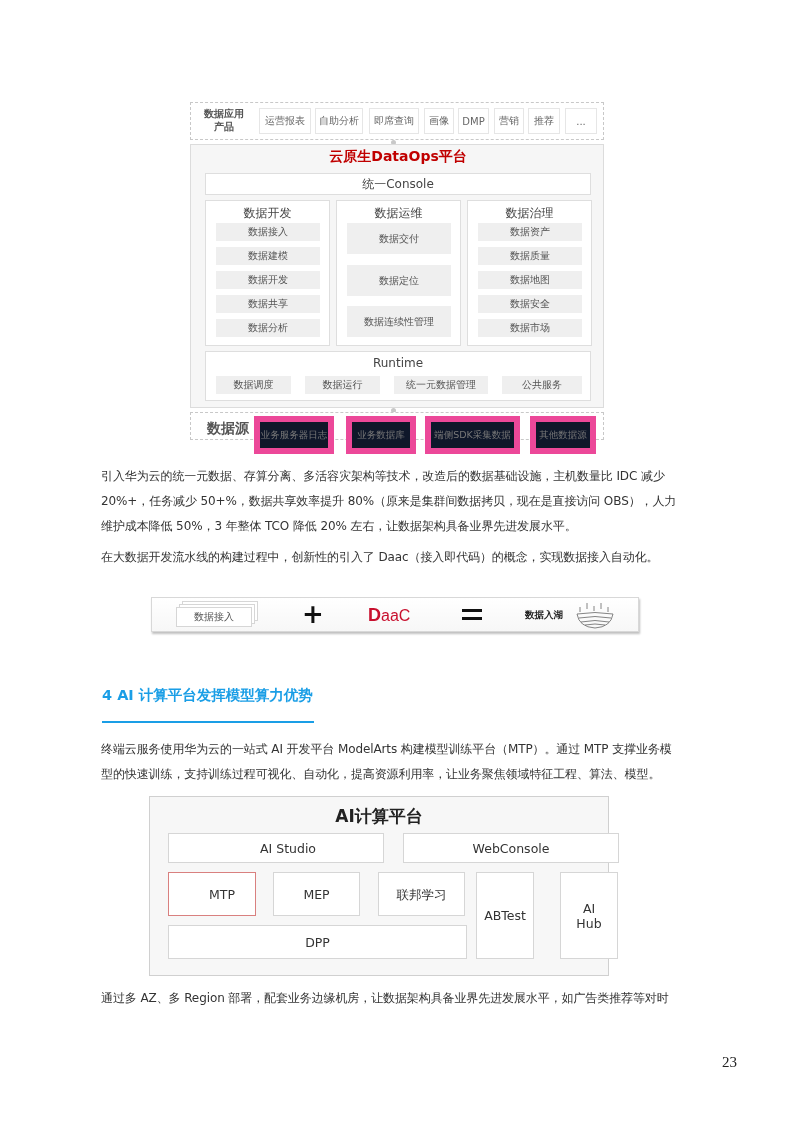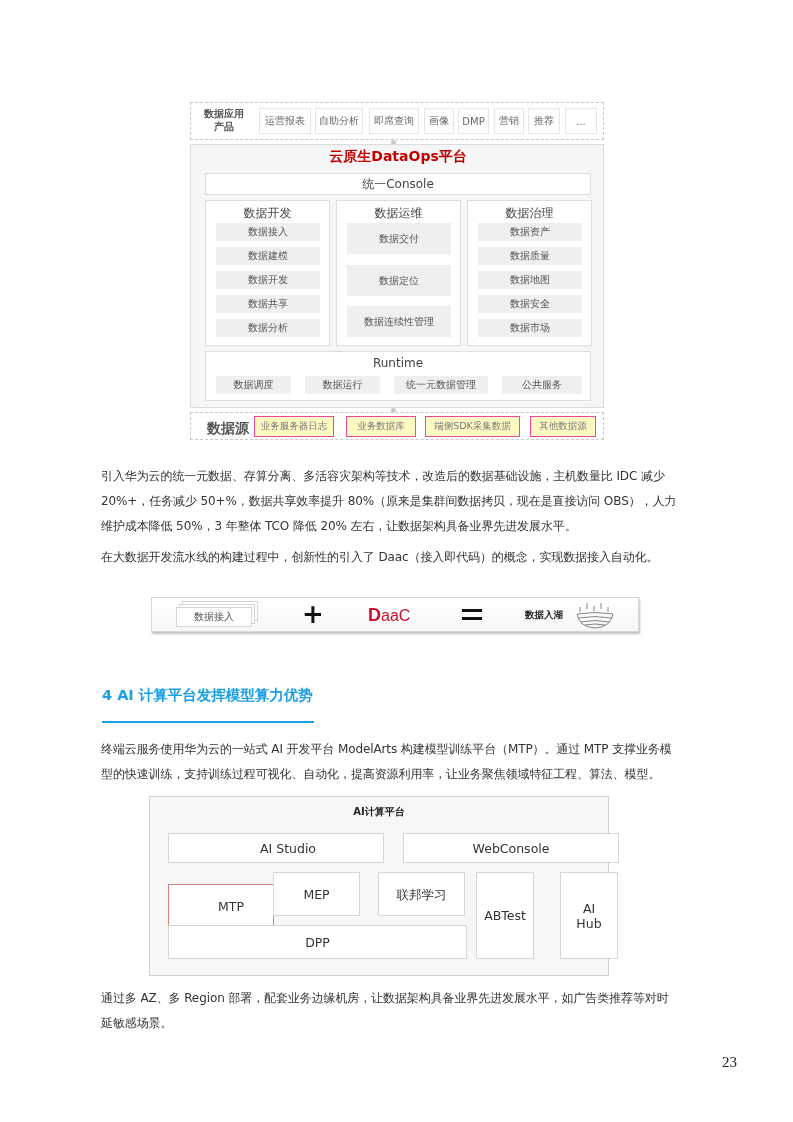--- a/index.html
+++ b/index.html
@@ -18,21 +18,21 @@
   .console { left: 14px; top: 28px; width: 386px; height: 22px; border: 1px solid #dedede; background: #fff; font-size: 12px; color: #444; display: flex; align-items: center; justify-content: center; }
   .col { top: 55px; width: 125px; height: 146px; border: 1px solid #dedede; background: #fff; }
   .col-title { left: 0; top: 4px; width: 100%; text-align: center; font-size: 12px; color: #444; }
   .col-item { left: 10px; width: 104px; height: 18px; background: #efefef; font-size: 10px; color: #555; display: flex; align-items: center; justify-content: center; }
   .runtime { left: 14px; top: 206px; width: 386px; height: 50px; border: 1px solid #dedede; background: #fff; }
   .runtime-title { left: 0; top: 4px; width: 100%; text-align: center; font-size: 12px; color: #444; }
   .rt-item { top: 24px; height: 18px; background: #efefef; font-size: 10px; color: #555; display: flex; align-items: center; justify-content: center; }
 
   .bottom-band { left: 190px; top: 412px; width: 414px; height: 28px; border: 1px dashed #c8c8c8; background: #fff; }
   .bottom-band .label { left: 16px; top: 7px; font-size: 14px; font-weight: bold; color: #555; }
-  .src-chip { top: 3px; height: 21px; border: 1px solid #ec4899; background: #fef9c3; font-size: 9.5px; color: #777; display: flex; align-items: center; justify-content: center; }
+  .src-chip { top: 3px; height: 38px; border: 6px solid #ec4899; background: #0f172a; font-size: 9.5px; color: #777; display: flex; align-items: center; justify-content: center; }
 
   
   .para { left: 101px; width: 600px; font-size: 12px; color: #333; line-height: 25px; letter-spacing: -0.1px; }
 
   
   .daac { left: 151px; top: 597px; width: 488px; height: 35px; border: 1px solid #d8d8d8; background: linear-gradient(#ffffff, #f7f7f7); box-shadow: 1px 2px 2px rgba(0,0,0,0.25); }
   .paper { width: 76px; height: 20px; border: 1px solid #d6d6d6; background: #fff; }
   .paper-label { font-size: 10px; color: #555; display: flex; align-items: center; justify-content: center; }
   .plus { left: 150px; top: 2px; font-size: 26px; font-weight: bold; color: #111; line-height: 28px; }
   .daac-word { left: 216px; top: 7px; font-size: 16px; color: #c8102e; font-family: "Liberation Sans", sans-serif; }
@@ -41,21 +41,21 @@
   .equals::before, .equals::after { content: ""; position: absolute; left: 0; width: 20px; height: 3px; background: #111; }
   .equals::before { top: 0; } .equals::after { top: 8px; }
   .lake-label { left: 373px; top: 11px; font-size: 9.5px; font-weight: bold; color: #222; }
 
   
   .h4 { left: 102px; top: 686px; font-size: 14.5px; font-weight: bold; color: #1a9ee6; }
   .h4-rule { left: 102px; top: 721px; width: 212px; height: 2px; background: #1a9ee6; }
 
   
   .ai-frame { left: 149px; top: 796px; width: 460px; height: 180px; border: 1px solid #d0d0d0; background: #f7f7f7; }
-  .ai-title { left: 0; top: 8px; width: 100%; text-align: center; font-size: 10px; font-weight: bold; color: #222; }
+  .ai-title { left: 0; top: 8px; width: 100%; text-align: center; font-size: 17px; font-weight: bold; color: #222; }
   .ai-box { border: 1px solid #d6d6d6; background: #fff; font-size: 12.5px; color: #333; display: flex; align-items: center; justify-content: center; text-align: center; line-height: 15px; }
   .ai-box.hl { border-color: #d9807f; }
 
   .page-num { left: 722px; top: 1054px; font-family: "Liberation Serif", serif; font-size: 15px; color: #222; }
 </style>
 </head>
 <body>
 
 <div class="abs top-band">
   <div class="abs label">
@@ -157,29 +157,28 @@
 
 <div class="abs para" style="top:737px;">
   <div>终端云服务使用华为云的一站式 AI 开发平台 ModelArts 构建模型训练平台（MTP）。通过 MTP 支撑业务模</div>
   <div>型的快速训练，支持训练过程可视化、自动化，提高资源利用率，让业务聚焦领域特征工程、算法、模型。</div>
 </div>
 
 <div class="abs ai-frame">
   <div class="abs ai-title">AI计算平台</div>
   <div class="abs ai-box" style="left:18px;top:36px;width:216px;height:30px;padding-left:24px;">AI Studio</div>
   <div class="abs ai-box" style="left:253px;top:36px;width:216px;height:30px;">WebConsole</div>
-  <div class="abs ai-box hl" style="left:18px;top:87px;width:106px;height:44px;padding-left:20px;">MTP</div>
+  <div class="abs ai-box hl" style="left:18px;top:75px;width:88px;height:44px;padding-left:20px;">MTP</div>
   <div class="abs ai-box" style="left:123px;top:75px;width:87px;height:44px;">MEP</div>
   <div class="abs ai-box" style="left:228px;top:75px;width:87px;height:44px;">联邦学习</div>
   <div class="abs ai-box" style="left:18px;top:128px;width:299px;height:34px;">DPP</div>
   <div class="abs ai-box" style="left:326px;top:75px;width:58px;height:87px;">ABTest</div>
   <div class="abs ai-box" style="left:410px;top:75px;width:58px;height:87px;flex-direction:column;">
     <span>AI</span>
     <span>Hub</span>
   </div>
 </div>
 
 <div class="abs para" style="top:986px;">
   <div>通过多 AZ、多 Region 部署，配套业务边缘机房，让数据架构具备业界先进发展水平，如广告类推荐等对时</div>
-  <div>延敏感场景。</div>
 </div>
 
 <div class="abs page-num">23</div>
 
 </body></html>

